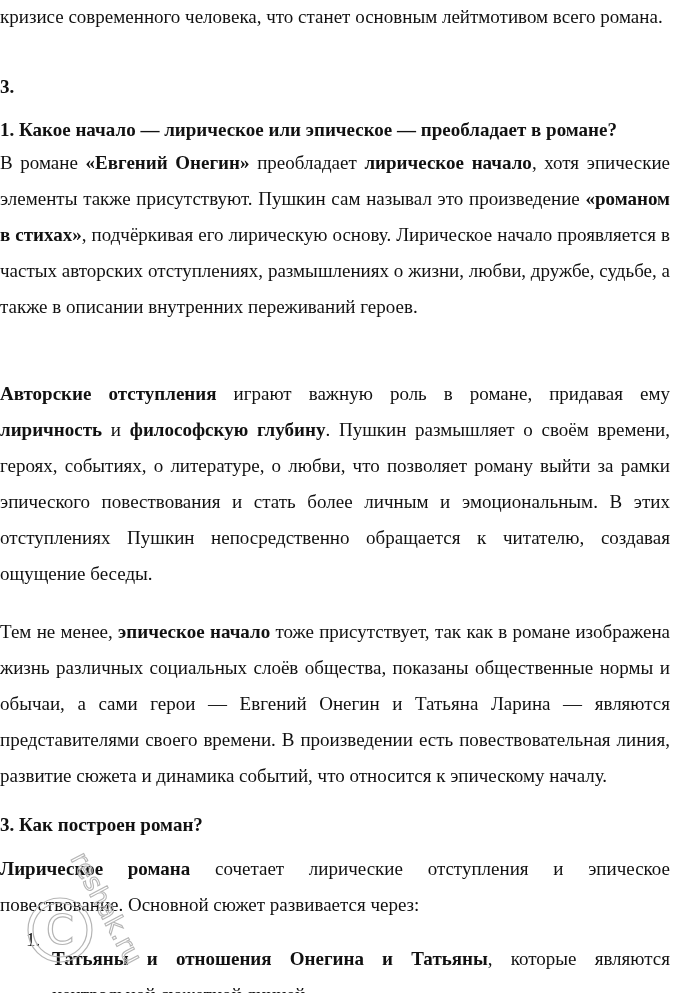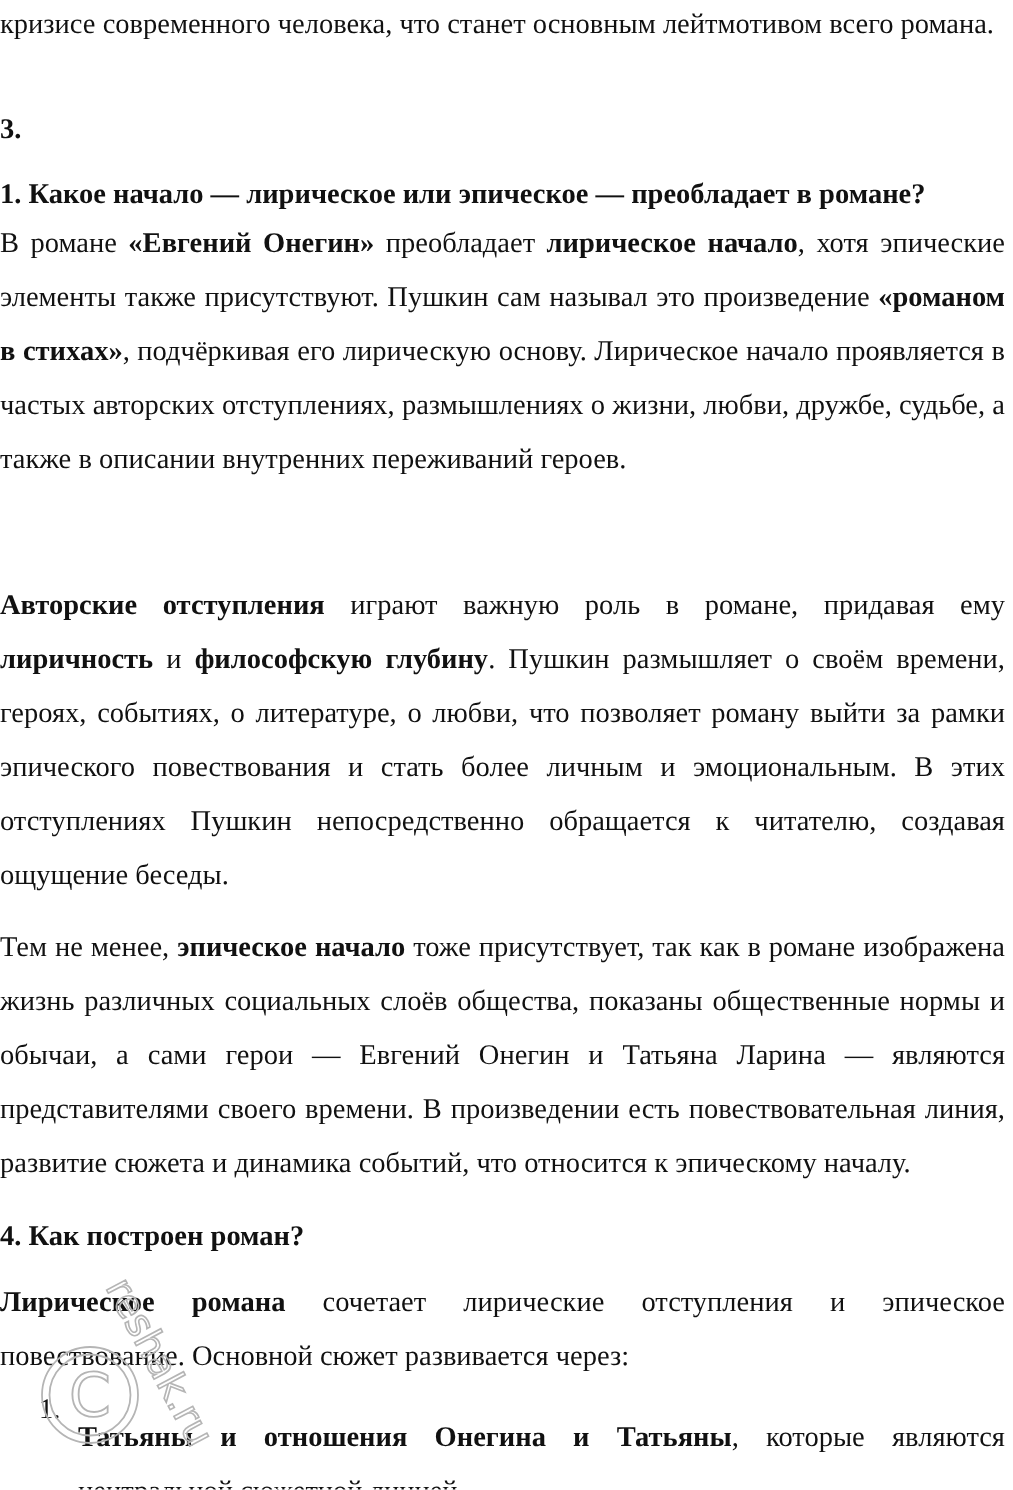--- a/index.html
+++ b/index.html
@@ -71,30 +71,30 @@
   </div>
 
   <div class="block" style="top:112px;">
     <p class="heading">1. Какое начало — лирическое или эпическое — преобладает в романе?</p>
   </div>
 
   <div class="block" style="top:145px;">
     <p class="p"><span>В романе </span><b>«Евгений Онегин»</b><span> преобладает </span><b>лирическое начало</b><span>, хотя эпические элементы также присутствуют. Пушкин сам называл это произведение </span><b>«романом в стихах»</b><span>, подчёркивая его лирическую основу. Лирическое начало проявляется в частых авторских отступлениях, размышлениях о жизни, любви, дружбе, судьбе, а также в описании внутренних переживаний героев.</span></p>
   </div>
 
-  <div class="block" style="top:386px;">
+  <div class="block" style="top:376px;">
     <p class="p"><b>Авторские отступления</b><span> играют важную роль в романе, придавая ему </span><b>лиричность</b><span> и </span><b>философскую глубину</b><span>. Пушкин размышляет о своём времени, героях, событиях, о литературе, о любви, что позволяет роману выйти за рамки эпического повествования и стать более личным и эмоциональным. В этих отступлениях Пушкин непосредственно обращается к читателю, создавая ощущение беседы.</span></p>
   </div>
 
   <div class="block" style="top:614px;">
     <p class="p"><span>Тем не менее, </span><b>эпическое начало</b><span> тоже присутствует, так как в романе изображена жизнь различных социальных слоёв общества, показаны общественные нормы и обычаи, а сами герои — Евгений Онегин и Татьяна Ларина — являются представителями своего времени. В произведении есть повествовательная линия, развитие сюжета и динамика событий, что относится к эпическому началу.</span></p>
   </div>
 
   <div class="block" style="top:807px;">
-    <p class="heading">4. Как построен роман?</p>
+    <p class="heading">3. Как построен роман?</p>
   </div>
 
   <div class="block" style="top:851px;">
     <p class="p"><b>Лирическое романа</b><span> сочетает лирические отступления и эпическое повествование. Основной сюжет развивается через:</span></p>
   </div>
 
   <div class="list-item" style="top:922px;">
     <span class="list-num" style="line-height:36px;">1.</span>
     <p class="list-body"><b>Татьяны и отношения Онегина и Татьяны</b><span>, которые являются центральной сюжетной линией.</span></p>
   </div>

